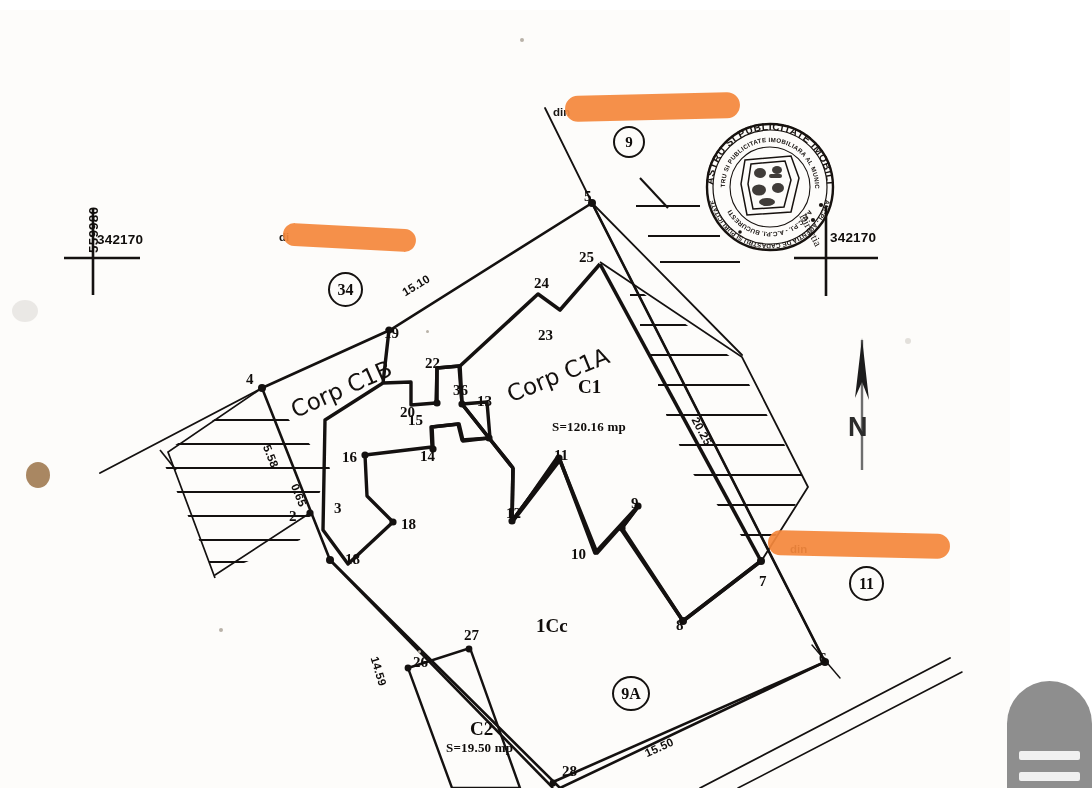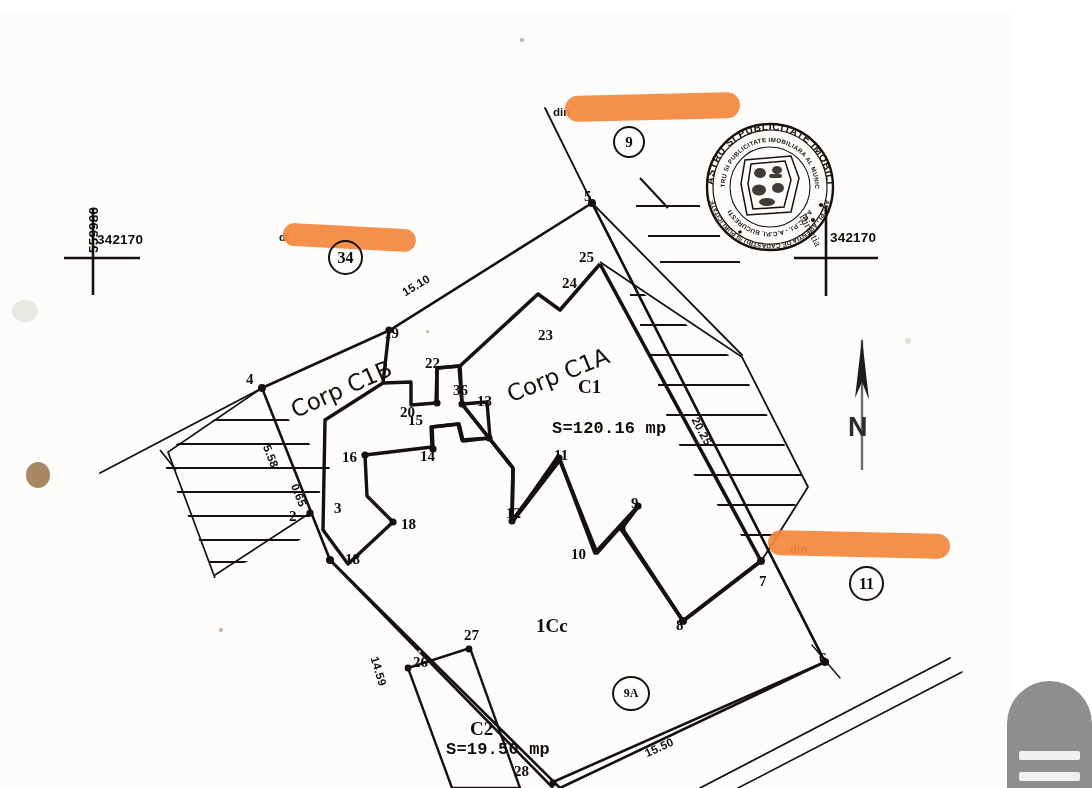--- a/index.html
+++ b/index.html
@@ -13,21 +13,21 @@
   .scanedge-right{position:absolute;right:0;top:0;width:82px;height:788px;background:#ffffff;}
 
   svg.plan{position:absolute;left:0;top:0;width:1092px;height:788px;}
 
   
   .lbl{position:absolute;white-space:nowrap;color:#100d0b;}
   .vnum{font-family:"Liberation Serif",serif;font-weight:bold;font-size:15px;}
   .dim{font-family:"Liberation Sans",sans-serif;font-weight:bold;font-size:11.5px;letter-spacing:.3px;}
   .corpname{font-family:"DejaVu Sans",sans-serif;font-size:23px;color:#14100d;font-weight:500;}
   .bldname{font-family:"Liberation Serif",serif;font-weight:bold;font-size:19px;}
-  .bldarea{font-family:Liberation Mono, monospace;font-weight:bold;font-size:17px;letter-spacing:.2px;}
+  .bldarea{font-family:Liberation Serif, serif;font-weight:bold;font-size:13px;letter-spacing:.2px;}
   .parcel{font-family:"Liberation Serif",serif;font-weight:bold;font-size:19px;}
   .coord{font-family:"Liberation Sans",sans-serif;font-weight:bold;font-size:13.5px;letter-spacing:.2px;}
   .coordv{font-family:"Liberation Sans",sans-serif;font-weight:bold;font-size:13.5px;letter-spacing:.2px;
           transform:rotate(-90deg);transform-origin:left top;}
   .neigh{font-family:"Liberation Sans",sans-serif;font-weight:bold;font-size:11.5px;color:#191512;}
 
   .circnum{position:absolute;border:2px solid #151210;border-radius:50%;
            display:flex;align-items:center;justify-content:center;
            font-family:"Liberation Serif",serif;font-weight:bold;color:#100d0b;background:transparent;}
 
@@ -246,38 +246,38 @@
   <div class="lbl vnum" style="left:477px;top:393px;">13</div>
   <div class="lbl vnum" style="left:420px;top:448px;">14</div>
   <div class="lbl vnum" style="left:408px;top:412px;">15</div>
   <div class="lbl vnum" style="left:342px;top:449px;">16</div>
   <div class="lbl vnum" style="left:401px;top:516px;">18</div>
   <div class="lbl vnum" style="left:384px;top:325px;">19</div>
   <div class="lbl vnum" style="left:400px;top:404px;">20</div>
   <div class="lbl vnum" style="left:453px;top:382px;">36</div>
   <div class="lbl vnum" style="left:425px;top:355px;">22</div>
   <div class="lbl vnum" style="left:538px;top:327px;">23</div>
-  <div class="lbl vnum" style="left:562px;top:275px;text-align:center;">24</div>
+  <div class="lbl vnum" style="left:534px;top:275px;text-align:center;">24</div>
   <div class="lbl vnum" style="left:579px;top:249px;">25</div>
   <div class="lbl vnum" style="left:413px;top:654px;">26</div>
   <div class="lbl vnum" style="left:464px;top:627px;">27</div>
-  <div class="lbl vnum" style="left:514px;top:763px;">28</div>
+  <div class="lbl vnum" style="left:562px;top:763px;">28</div>
 
   <div class="lbl neigh" style="left:553px;top:106px;">din</div>
   <div class="lbl neigh" style="left:279px;top:231px;">di</div>
   <div class="lbl neigh" style="left:790px;top:543px;">din</div>
 
   <div class="marker" style="left:565px;top:94px;width:175px;height:26px;transform:rotate(-1.4deg);"></div>
   <div class="marker" style="left:283px;top:226px;width:133px;height:23px;transform:rotate(3deg);"></div>
   <div class="marker" style="left:768px;top:532px;width:182px;height:25px;transform:rotate(1.2deg);"></div>
 
   <div class="circnum" style="left:613px;top:126px;width:28px;height:28px;font-size:15px;">9</div>
-  <div class="circnum" style="left:328px;top:240px;width:31px;height:31px;font-size:16px;">34</div>
+  <div class="circnum" style="left:328px;top:272px;width:31px;height:31px;font-size:16px;">34</div>
   <div class="circnum" style="left:849px;top:566px;width:31px;height:31px;font-size:16px;">11</div>
-  <div class="circnum" style="left:612px;top:676px;width:34px;height:31px;font-size:12px;">9A</div>
+  <div class="circnum" style="left:612px;top:676px;width:34px;height:31px;font-size:16px;">9A</div>
 
   <div class="compass-n" style="left:848px;top:412px;">N</div>
 
   <div class="stamp" style="left:695px;top:112px;">
     <svg viewBox="0 0 150 150" width="150" height="150">
       <defs>
         <path id="arcOuter" d="M 18,75 A 57,57 0 0 1 132,75"></path>
         <path id="arcOuterB" d="M 132,75 A 57,57 0 0 1 18,75"></path>
         <path id="arcInner" d="M 30,75 A 45,45 0 0 1 120,75"></path>
         <path id="arcInnerB" d="M 120,75 A 45,45 0 0 1 30,75"></path>

